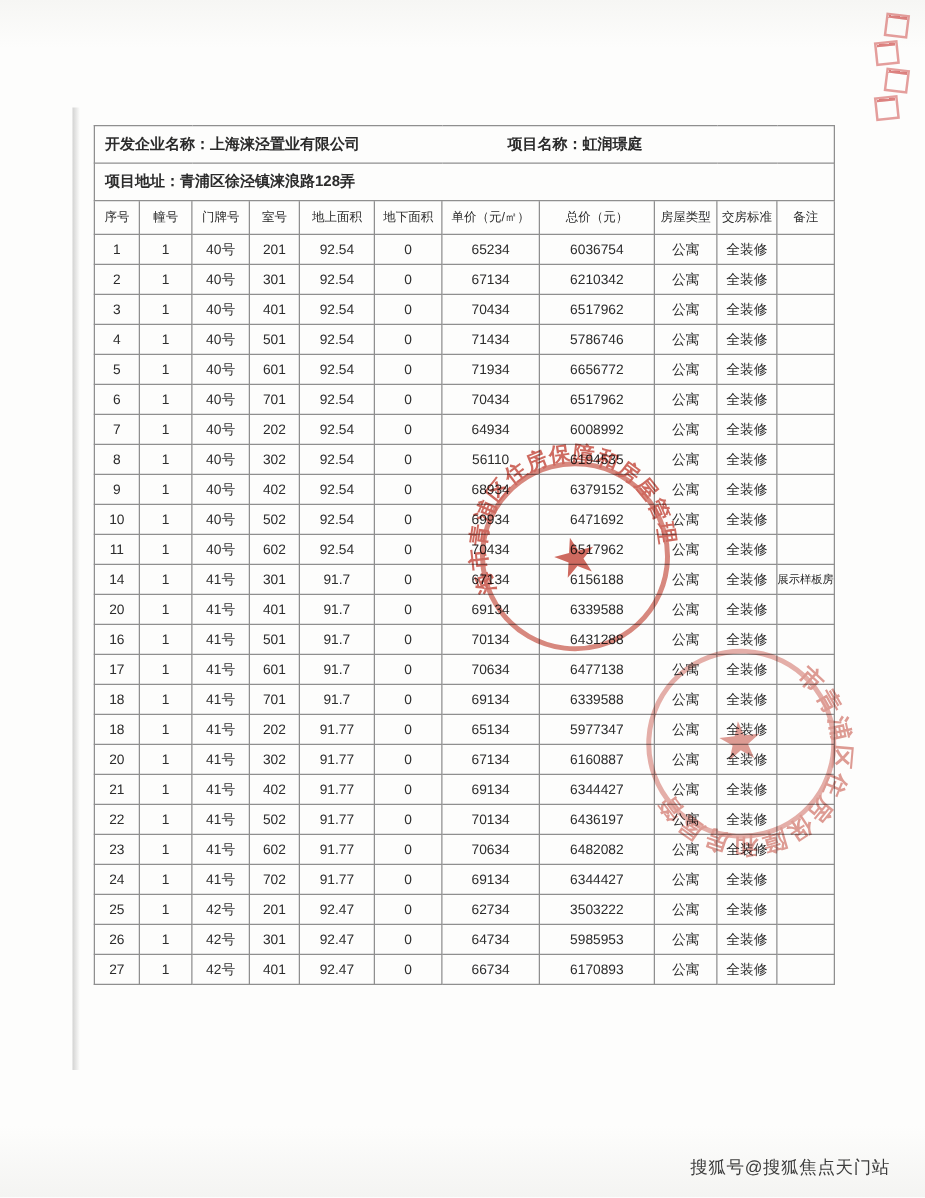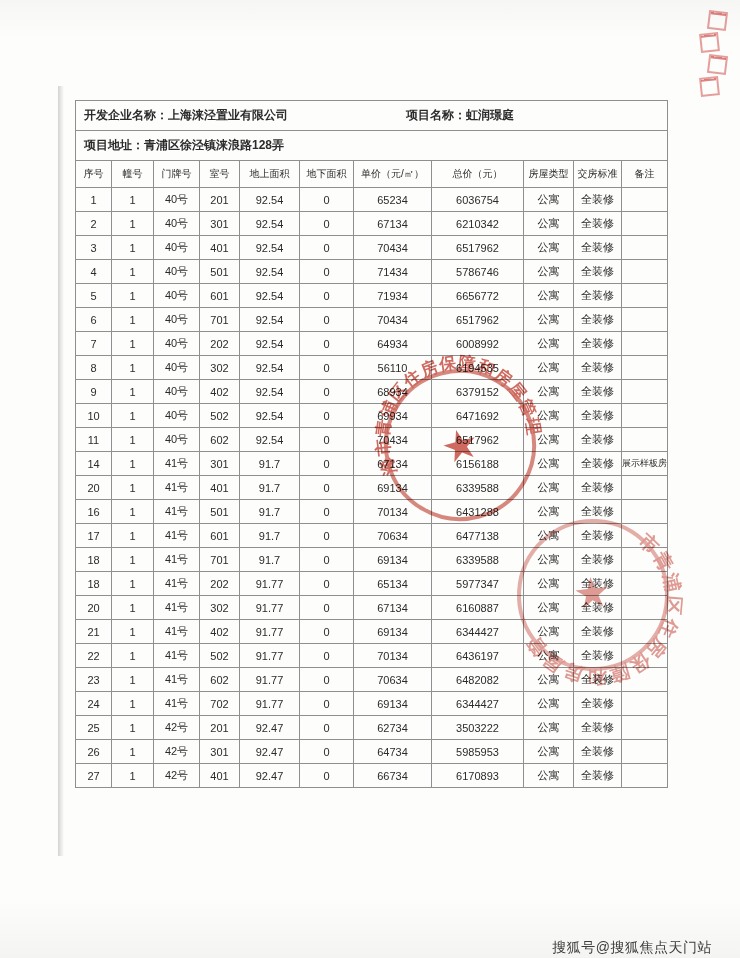--- a/index.html
+++ b/index.html
@@ -43,21 +43,21 @@
   .stamp-small{left:498px;top:500px;transform:rotate(138deg);opacity:.5;}
   .red-marks{position:absolute;right:8px;top:8px;width:34px;height:88px;pointer-events:none;opacity:.75;}
   .red-glyph{
     width:15px;height:15px;margin:3px 0 3px 10px;
     border:2px solid rgba(198,44,40,.6);
     box-shadow:inset 0 4px 0 -2px rgba(198,44,40,.55), inset 0 9px 0 -7px rgba(198,44,40,.5);
     transform:rotate(7deg);
   }
   .red-glyph.offset{margin-left:2px;transform:rotate(-6deg);}
   .watermark{
-    position:absolute;right:28px;bottom:1px;
+    position:absolute;right:28px;bottom:15px;
     font-size:14px;color:#3c3c3c;letter-spacing:.5px;
   }
 </style>
 </head>
 <body>
 
 <div class="page">
 
   <div class="scan-edge"></div>
 

